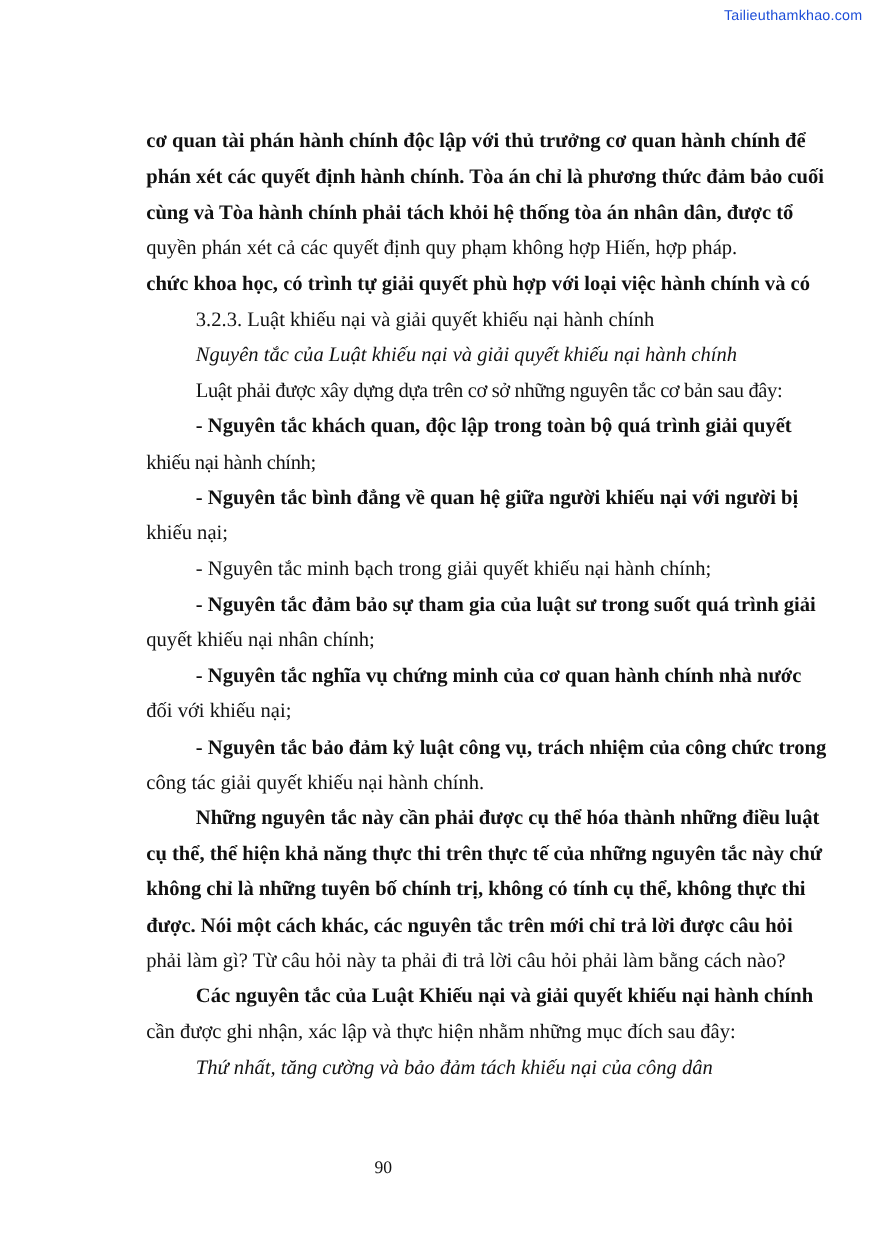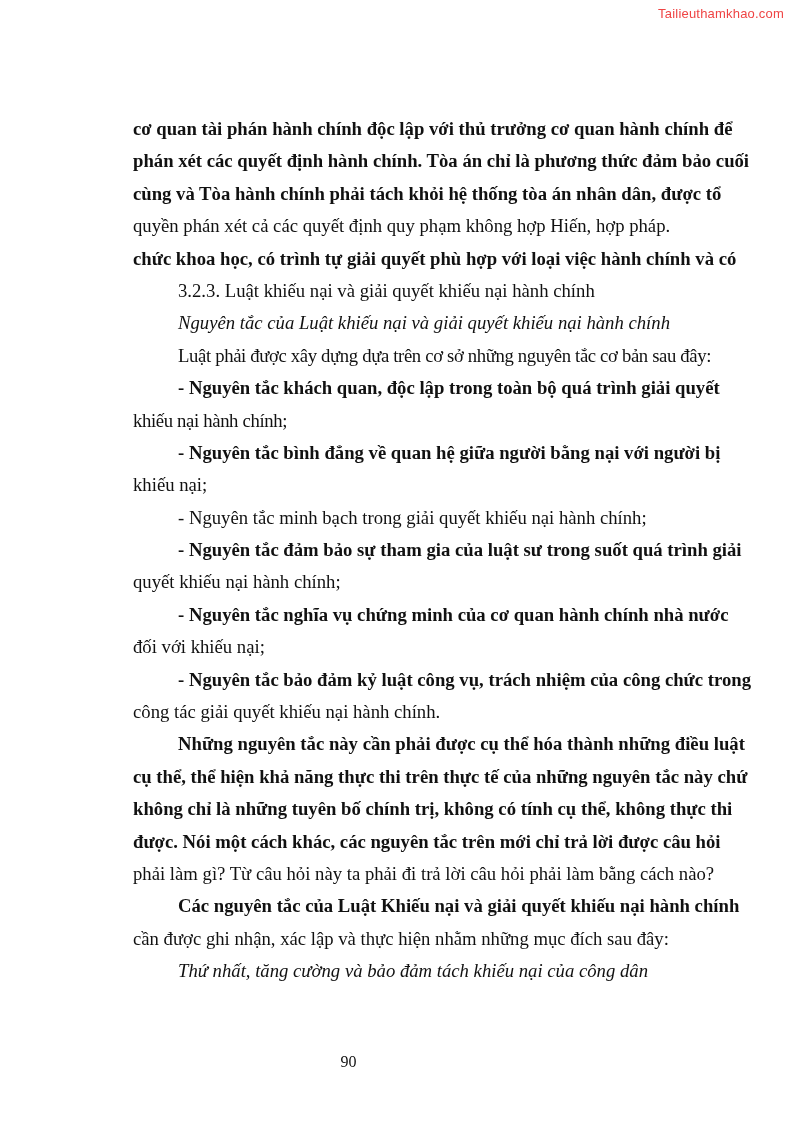--- a/index.html
+++ b/index.html
@@ -1,19 +1,19 @@
 <!DOCTYPE html>
 <html><head>
   <meta charset="utf-8">
   <style>
     html, body { margin: 0; padding: 0; background: #ffffff; }
     body { width: 794px; height: 1123px; position: relative; overflow: hidden;
            font-family: "Liberation Serif", "DejaVu Serif", serif; color: #111; }
     .watermark { position: absolute; top: 6px; right: 10px; font-family: "Liberation Sans", "DejaVu Sans", sans-serif;
-                 font-size: 13px; color: #ef4444; letter-spacing: 0.2px; }
+                 font-size: 13px; color: #1d4ed8; letter-spacing: 0.2px; }
     .page { position: absolute; left: 133px; top: 113px; width: 585px; }
     .line { font-size: 18.7px; line-height: 32.4px; height: 32.4px; white-space: nowrap; }
     .just { text-align: justify; text-align-last: justify; font-weight: bold; }
     .indent { padding-left: 45px; }
     .bold { font-weight: normal; }
     .ital { font-style: italic; }
     .narrow { letter-spacing: -0.35px; }
     .pagenum { position: absolute; top: 1053px; left: 0; width: 697px; text-align: center; font-size: 16px; }
   </style>
 </head>
@@ -27,25 +27,25 @@
   <div class="line just">cùng và Tòa hành chính phải tách khỏi hệ thống tòa án nhân dân, được tổ</div>
   <div class="line">quyền phán xét cả các quyết định quy phạm không hợp Hiến, hợp pháp.</div>
   <div class="line just">chức khoa học, có trình tự giải quyết phù hợp với loại việc hành chính và có</div>
 
   <div class="line indent bold">3.2.3. Luật khiếu nại và giải quyết khiếu nại hành chính</div>
   <div class="line indent bold ital">Nguyên tắc của Luật khiếu nại và giải quyết khiếu nại hành chính</div>
   <div class="line indent narrow">Luật phải được xây dựng dựa trên cơ sở những nguyên tắc cơ bản sau đây:</div>
 
   <div class="line indent just">- Nguyên tắc khách quan, độc lập trong toàn bộ quá trình giải quyết</div>
   <div class="line narrow">khiếu nại hành chính;</div>
-  <div class="line indent just">- Nguyên tắc bình đẳng về quan hệ giữa người bằng nại với người bị</div>
+  <div class="line indent just">- Nguyên tắc bình đẳng về quan hệ giữa người khiếu nại với người bị</div>
   <div class="line">khiếu nại;</div>
   <div class="line indent">- Nguyên tắc minh bạch trong giải quyết khiếu nại hành chính;</div>
   <div class="line indent just">- Nguyên tắc đảm bảo sự tham gia của luật sư trong suốt quá trình giải</div>
-  <div class="line">quyết khiếu nại hành chính;</div>
+  <div class="line">quyết khiếu nại nhân chính;</div>
   <div class="line indent just">- Nguyên tắc nghĩa vụ chứng minh của cơ quan hành chính nhà nước</div>
   <div class="line">đối với khiếu nại;</div>
   <div class="line indent just">- Nguyên tắc bảo đảm kỷ luật công vụ, trách nhiệm của công chức trong</div>
   <div class="line">công tác giải quyết khiếu nại hành chính.</div>
 
   <div class="line indent just">Những nguyên tắc này cần phải được cụ thể hóa thành những điều luật</div>
   <div class="line just">cụ thể, thể hiện khả năng thực thi trên thực tế của những nguyên tắc này chứ</div>
   <div class="line just">không chỉ là những tuyên bố chính trị, không có tính cụ thể, không thực thi</div>
   <div class="line just">được. Nói một cách khác, các nguyên tắc trên mới chỉ trả lời được câu hỏi</div>
   <div class="line">phải làm gì? Từ câu hỏi này ta phải đi trả lời câu hỏi phải làm bằng cách nào?</div>

